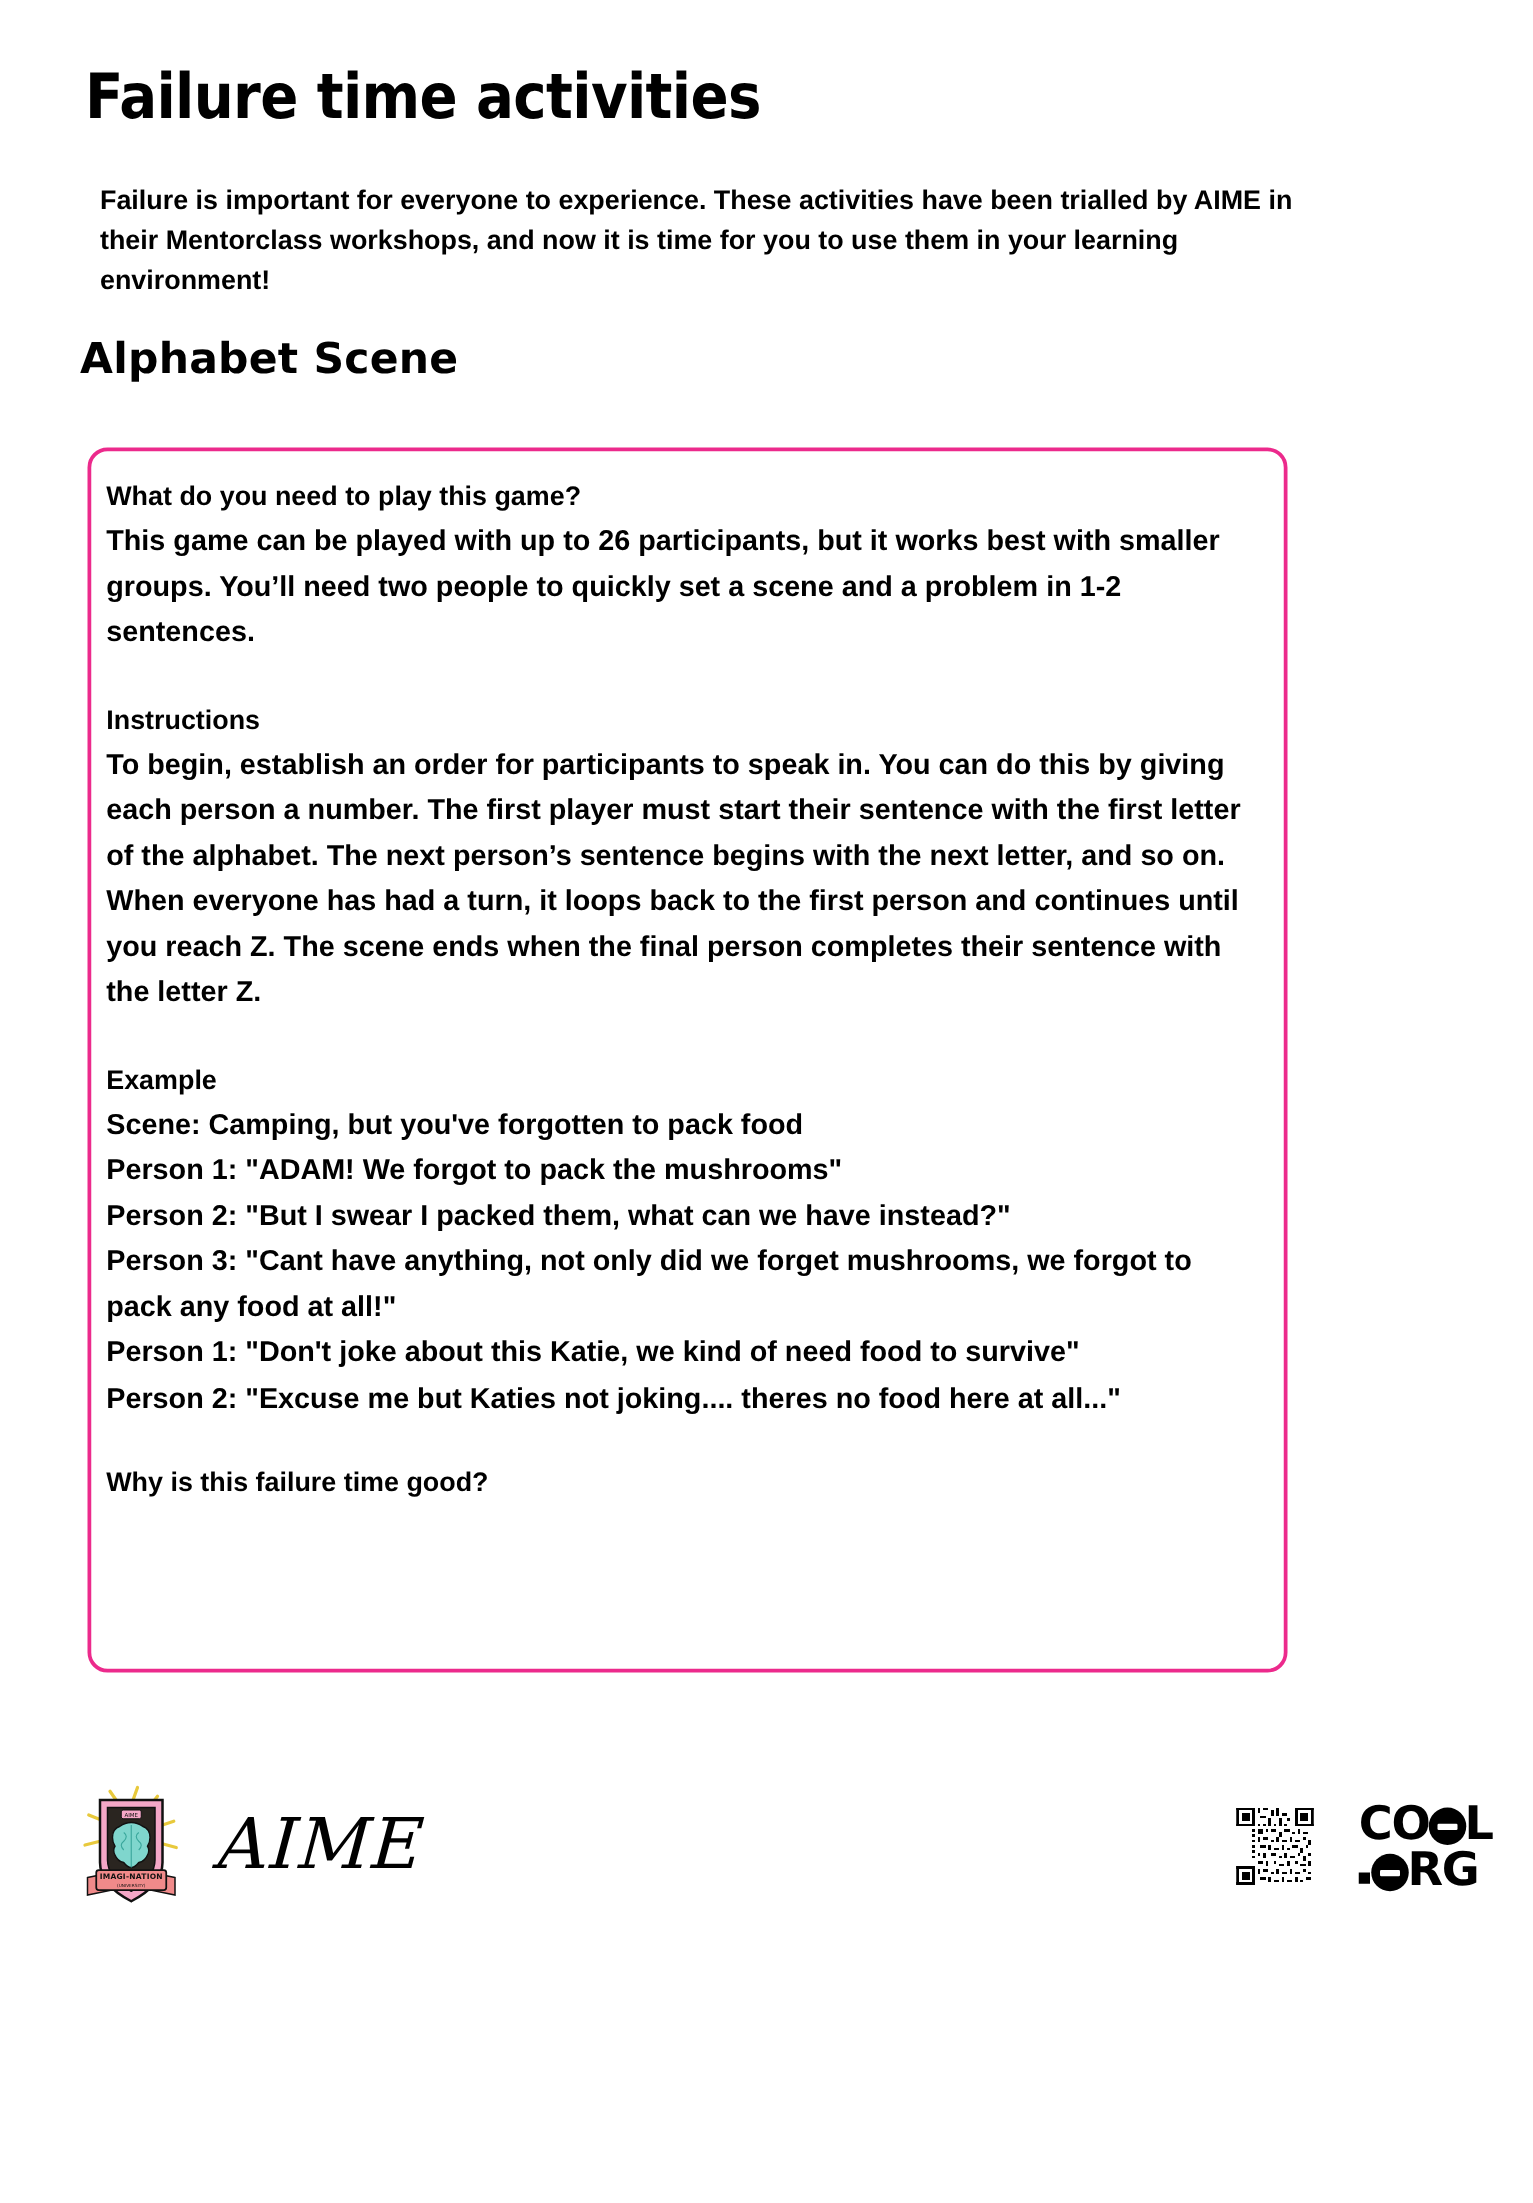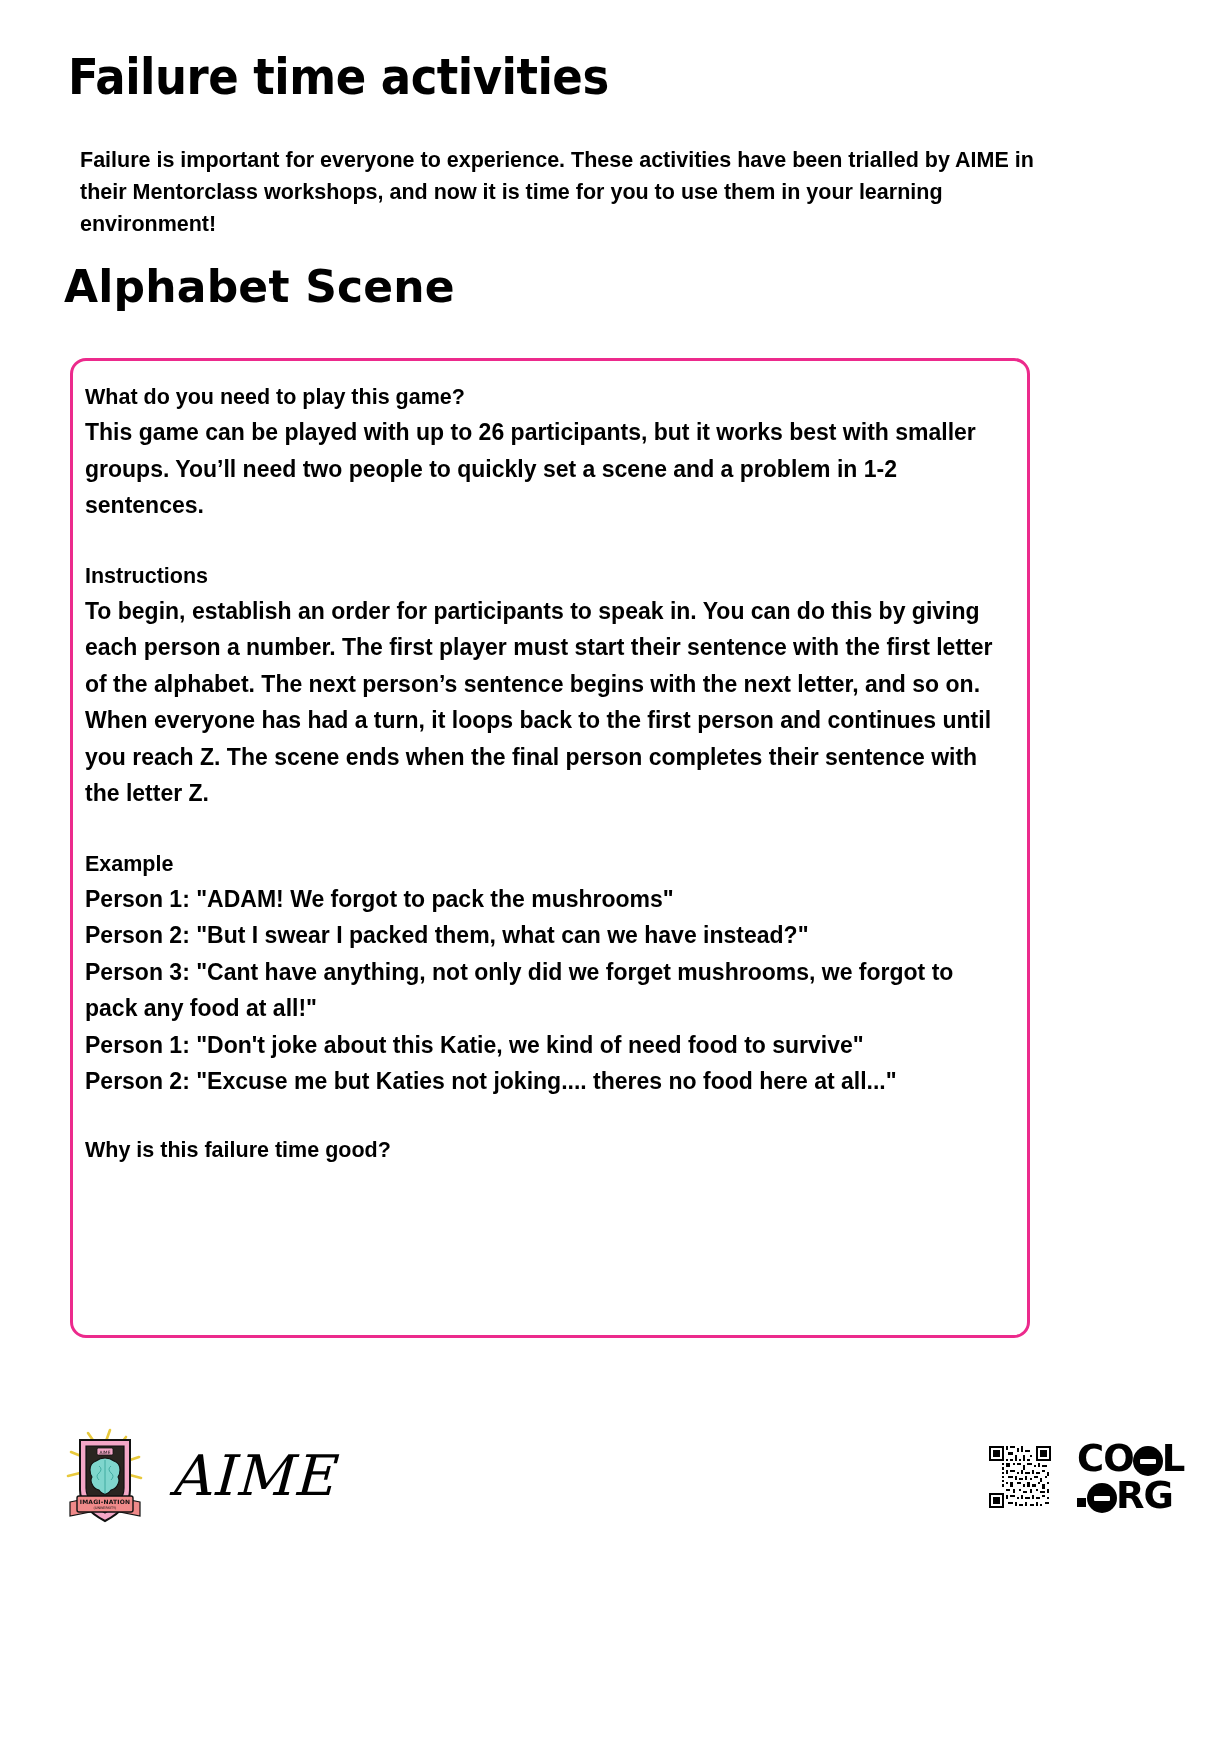--- a/index.html
+++ b/index.html
@@ -47,21 +47,21 @@
     line-height: 32px;
     font-weight: 700;
     font-family: "Liberation Sans", sans-serif;
     color: #000;
     margin: 16px;
   }
   .section-title {
     position: absolute;
     left: 64px;
     top: 266px;
-    font-size: 44px;
+    font-size: 34px;
     line-height: 42px;
     font-weight: 700;
     letter-spacing: 0.2px;
     font-family: "DejaVu Sans", sans-serif;
     margin: 0;
   }
 
   
   .card {
     position: absolute;
@@ -125,21 +125,21 @@
   }
   .qr {
     position: absolute;
     right: 175px;
     top: 28px;
     width: 62px;
     height: 62px;
   }
   .coolorg {
     position: absolute;
-    right: 45px;
+    right: 35px;
     top: 22px;
     width: 104px;
     text-align: left;
     font-family: "DejaVu Sans", sans-serif;
     font-weight: 700;
     font-size: 37px;
     line-height: 37px;
     letter-spacing: -1px;
   }
   .coolorg .row { display: block; white-space: nowrap; }
@@ -192,20 +192,21 @@
 
       <div class="blk">
         <p class="q-head">Instructions</p>
         <p class="body-text">To begin, establish an order for participants to speak in. You can do this by giving each person a number. The first player must start their sentence with the first letter of the alphabet. The next person’s sentence begins with the next letter, and so on. When everyone has had a turn, it loops back to the first person and continues until you reach Z. The scene ends when the final person completes their sentence with the letter Z.</p>
       </div>
 
       <div class="spacer"></div>
 
       <div class="blk">
         <p class="q-head">Example</p>
+        <p class="body-text">Scene: Camping, but you've forgotten to pack food</p>
         <p class="body-text">Person 1: "ADAM! We forgot to pack the mushrooms"</p>
         <p class="body-text">Person 2: "But I swear I packed them, what can we have instead?"</p>
         <p class="body-text">Person 3: "Cant have anything, not only did we forget mushrooms, we forgot to pack any food at all!"</p>
         <p class="body-text">Person 1: "Don't joke about this Katie, we kind of need food to survive"</p>
         <p class="body-text">Person 2: "Excuse me but Katies not joking.... theres no food here at all..."</p>
       </div>
 
       <div class="spacer-sm"></div>
 
       <div class="blk">

